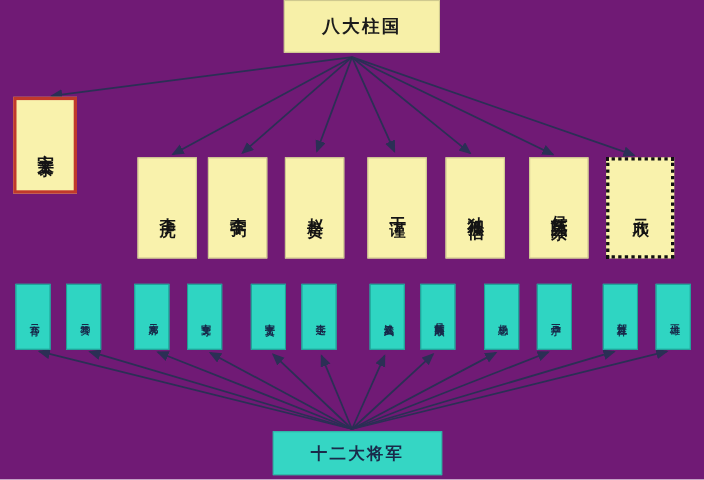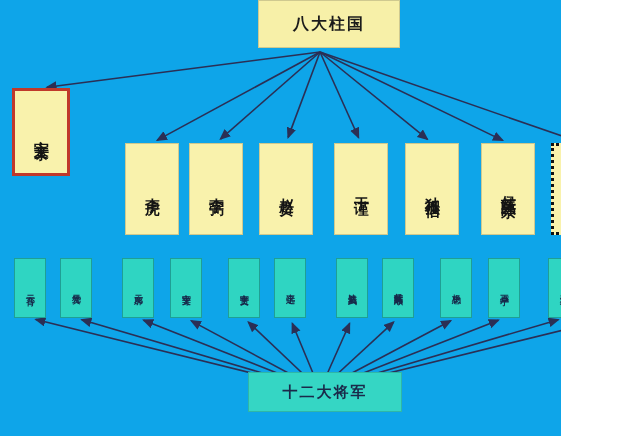--- a/index.html
+++ b/index.html
@@ -2,23 +2,23 @@
 <html><head>
 <meta charset="utf-8">
 <style>
   html, body {
     margin: 0;
     padding: 0;
     background: #ffffff;
   }
   #canvas {
     position: relative;
-    width: 561px;
+    width: 640px;
     height: 436px;
-    background: #0ea5e9;
+    background: #701a75;
     overflow: hidden;
     font-family: "DejaVu Sans", "Liberation Sans", sans-serif;
   }
   svg.links {
     position: absolute;
     left: 0;
     top: 0;
     width: 640px;
     height: 436px;
     pointer-events: none;
@@ -179,17 +179,17 @@
         <span>豆卢宁</span>
       </div>
       <div class="node general" style="left: 548px; top: 258px; width: 32px; height: 60px;">
         <span>贺兰祥</span>
       </div>
       <div class="node general" style="left: 596px; top: 258px; width: 32px; height: 60px;">
         <span>王雄</span>
       </div>
     </div>
 
-  <div class="node bottomroot" id="bottom-root-node" style="left: 248px; top: 372px; width: 154px; height: 40px;">
+  <div class="node bottomroot" id="bottom-root-node" style="left: 248px; top: 392px; width: 154px; height: 40px;">
     <span>十二大将军</span>
   </div>
 
 </div>
 
 </body></html>

